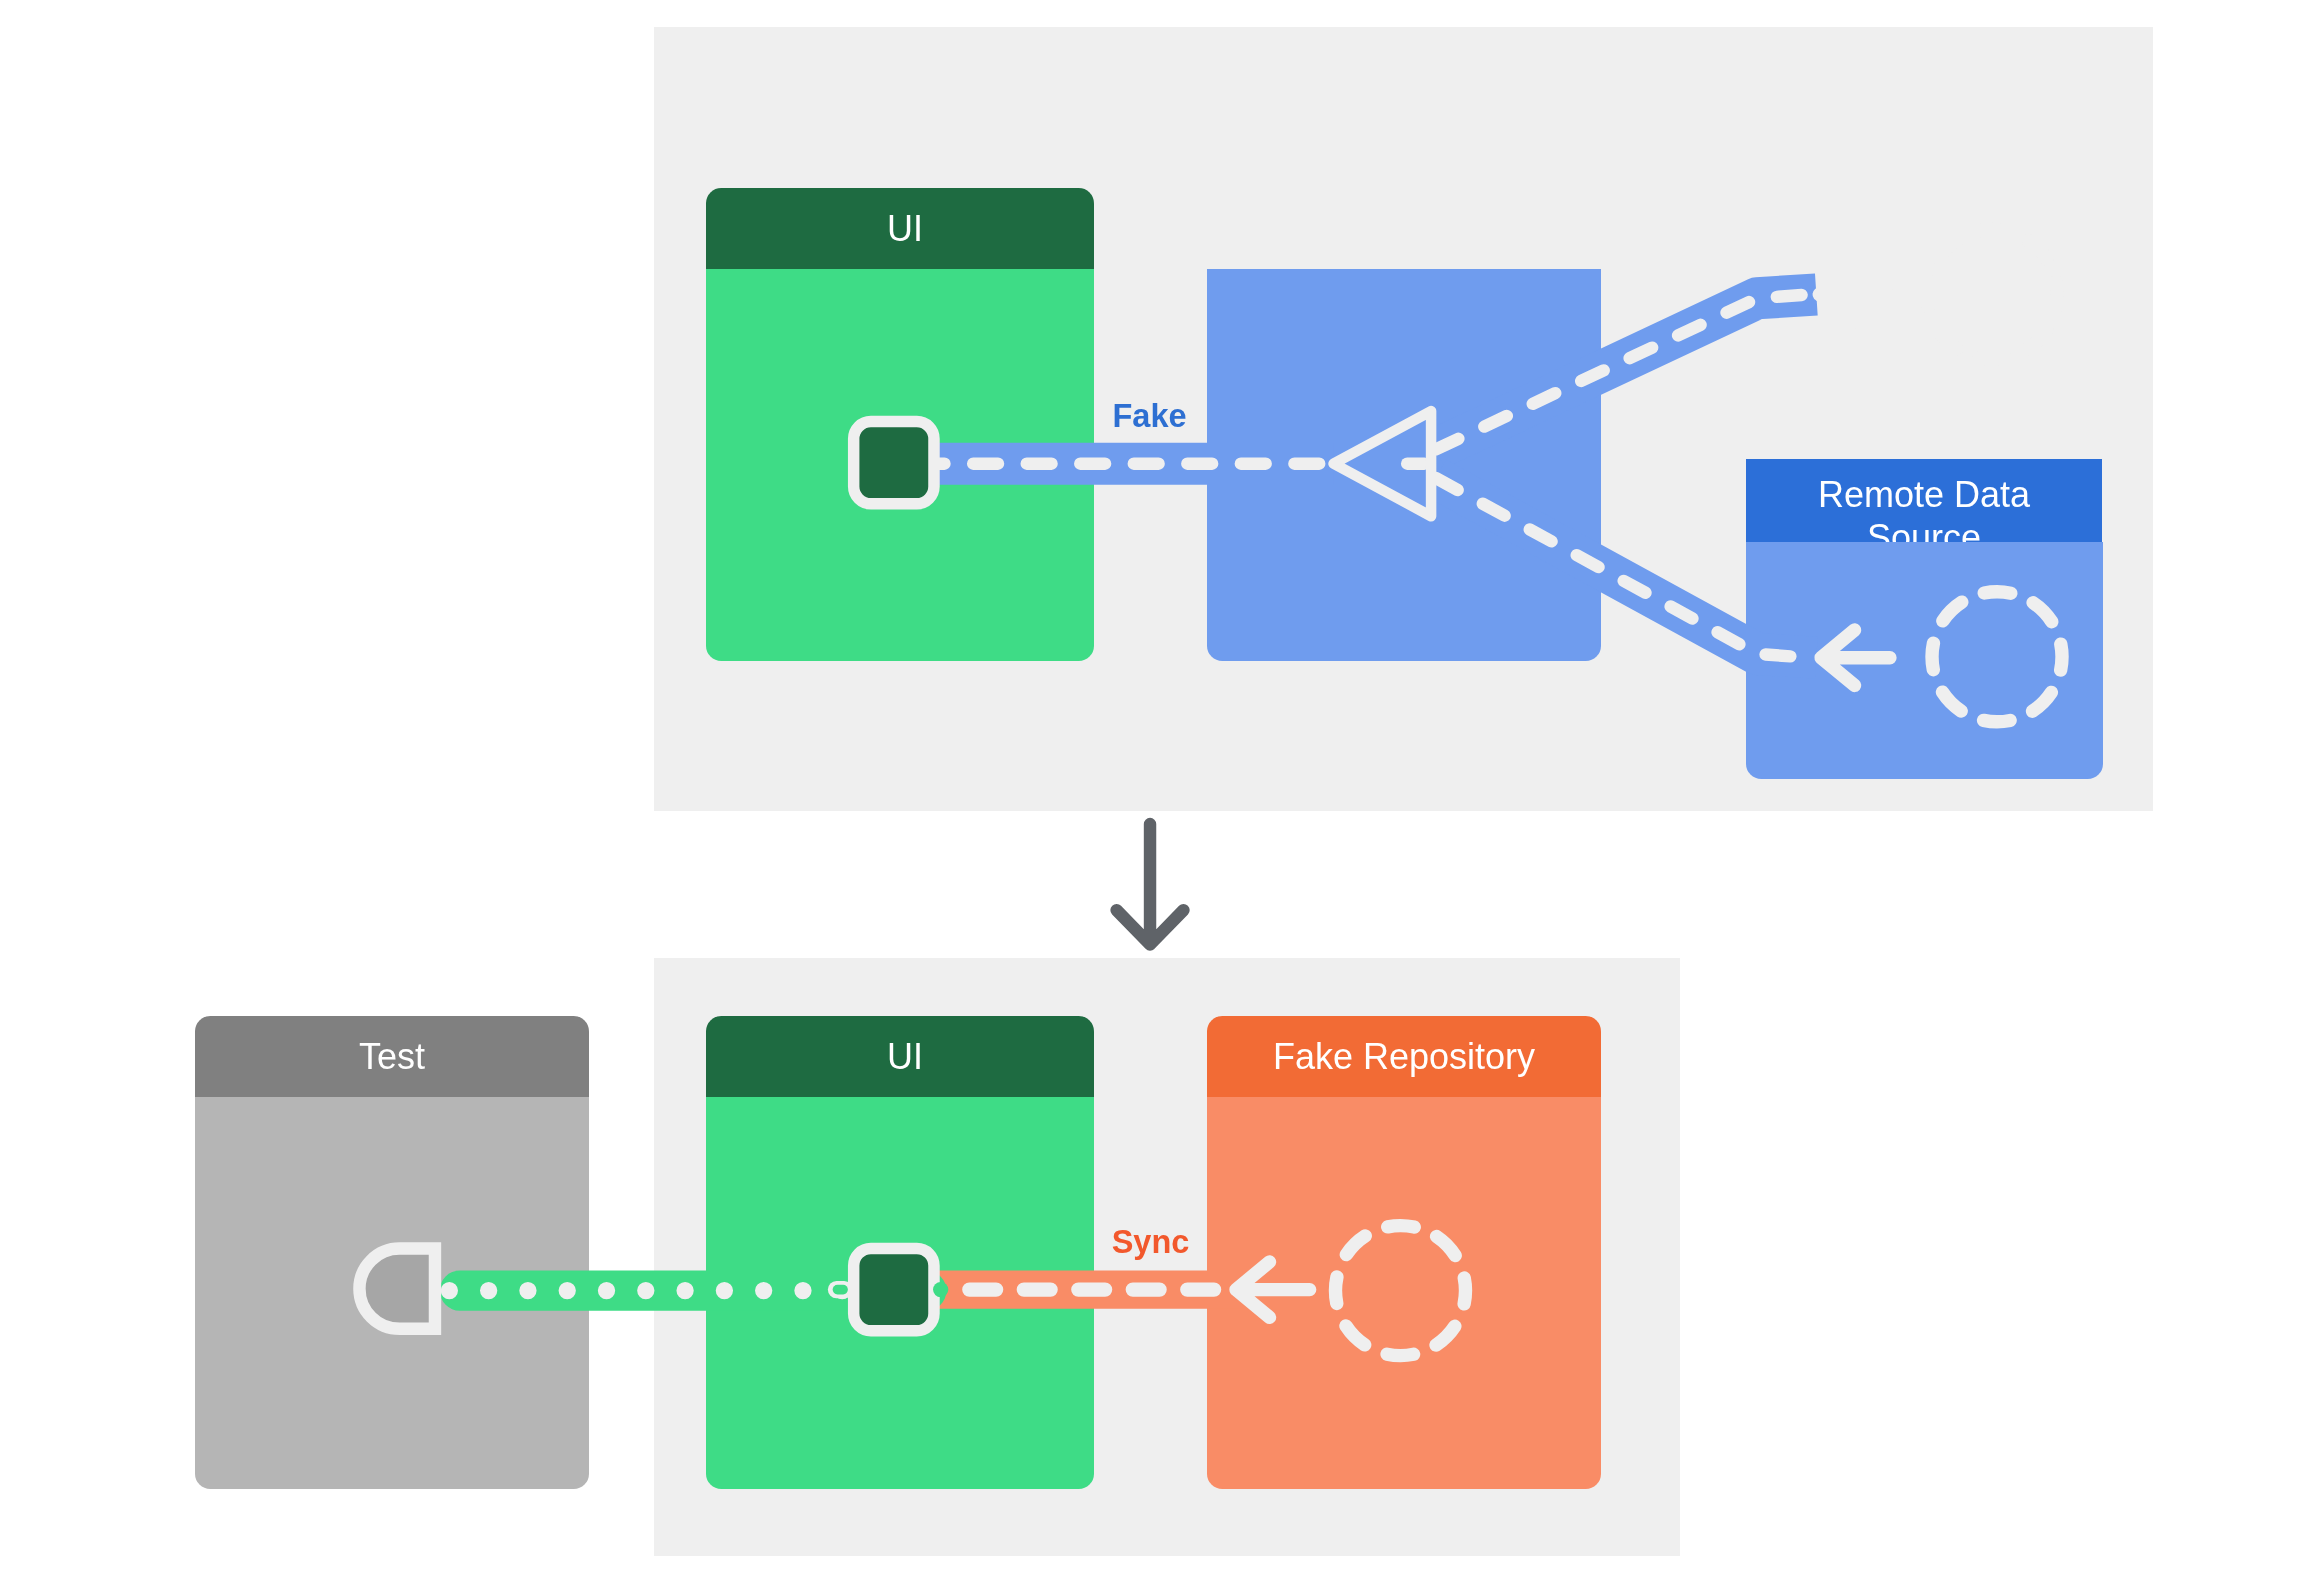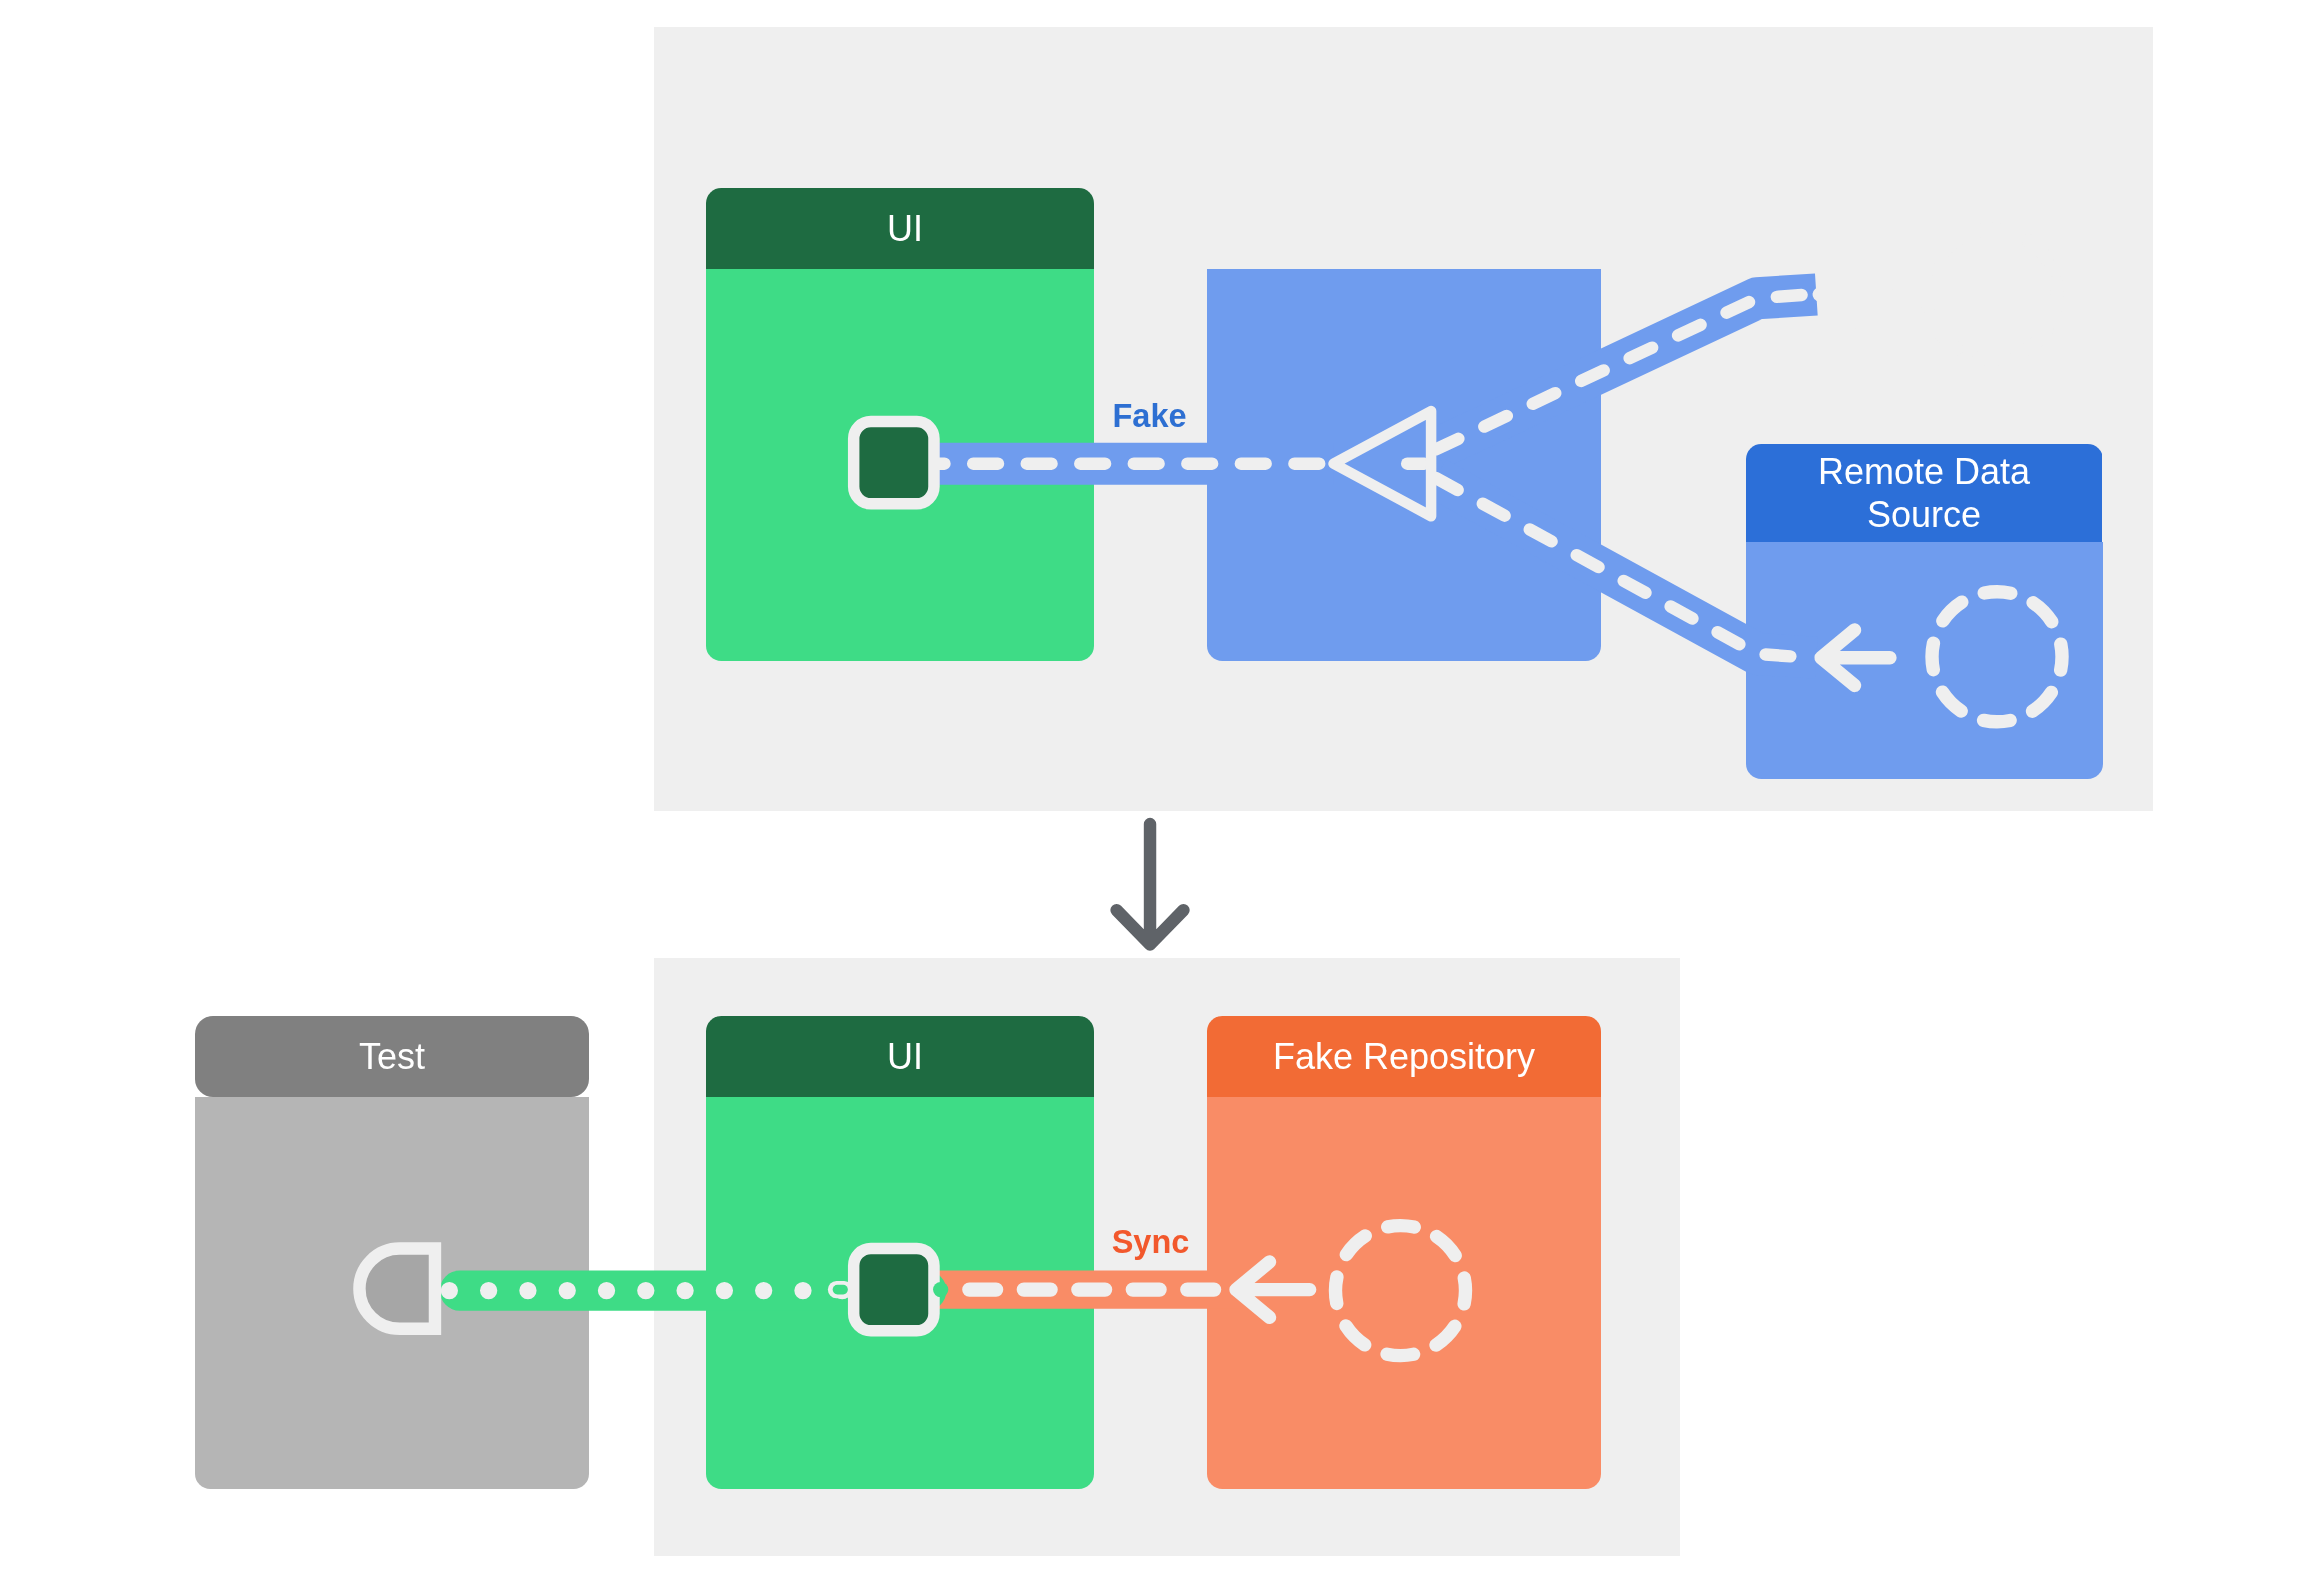--- a/index.html
+++ b/index.html
@@ -21,32 +21,32 @@
   }
   .box-header{
     display:flex;align-items:center;justify-content:center;
     height:81px;
     color:#ffffff;
     font-size:36px;
     font-weight:400;
     text-align:center;
     line-height:1.2;
   }
-  .box-header.tall{height:98px;padding:0 55px;box-sizing:content-box;
-    margin:0 -55px;position:relative;left:55px;width:calc(100% - 111px);}
+  .box-header.tall{height:98px;padding:8px 55px;box-sizing:content-box;
+    margin:15px -55px;position:relative;left:55px;width:calc(100% - 111px);}
   .box-body{position:absolute;top:81px;left:0;right:0;bottom:0;}
   .box-body.tall{top:98px;}
 
   .hdr-green{background:var(--green-dark,#1e6b41);padding-left:10px;}
   .bod-green{background:var(--green-body,#3edc86);}
   .hdr-blue{background:var(--blue-header,#2c6fd8);}
   .bod-blue{background:var(--blue-body,#6f9cee);}
   .hdr-orange{background:var(--orange-header,#f26b35);}
   .bod-orange{background:var(--orange-body,#f98c66);}
-  .hdr-gray{background:var(--gray-header,#808080);border-radius:18px;}
+  .hdr-gray{background:var(--gray-header,#808080);}
   .bod-gray{background:var(--gray-body,#b5b5b5);}
 
   .overlay{position:absolute;left:0;top:0;pointer-events:none;}
 
   .band-blue{stroke:var(--blue-body,#6f9cee);stroke-width:44;fill:none;stroke-linejoin:round;}
   .band-green{stroke:var(--green-body,#3edc86);stroke-width:42;fill:none;stroke-linecap:round;}
   .band-orange{stroke:var(--orange-body,#f98c66);stroke-width:40;fill:none;}
   .dashline{stroke:var(--dash-white,#efefef);stroke-width:13;fill:none;
     stroke-linecap:round;stroke-dasharray:26 30;}
   .dashsolid{stroke:var(--dash-white,#efefef);stroke-width:13;fill:none;stroke-linecap:round;}

